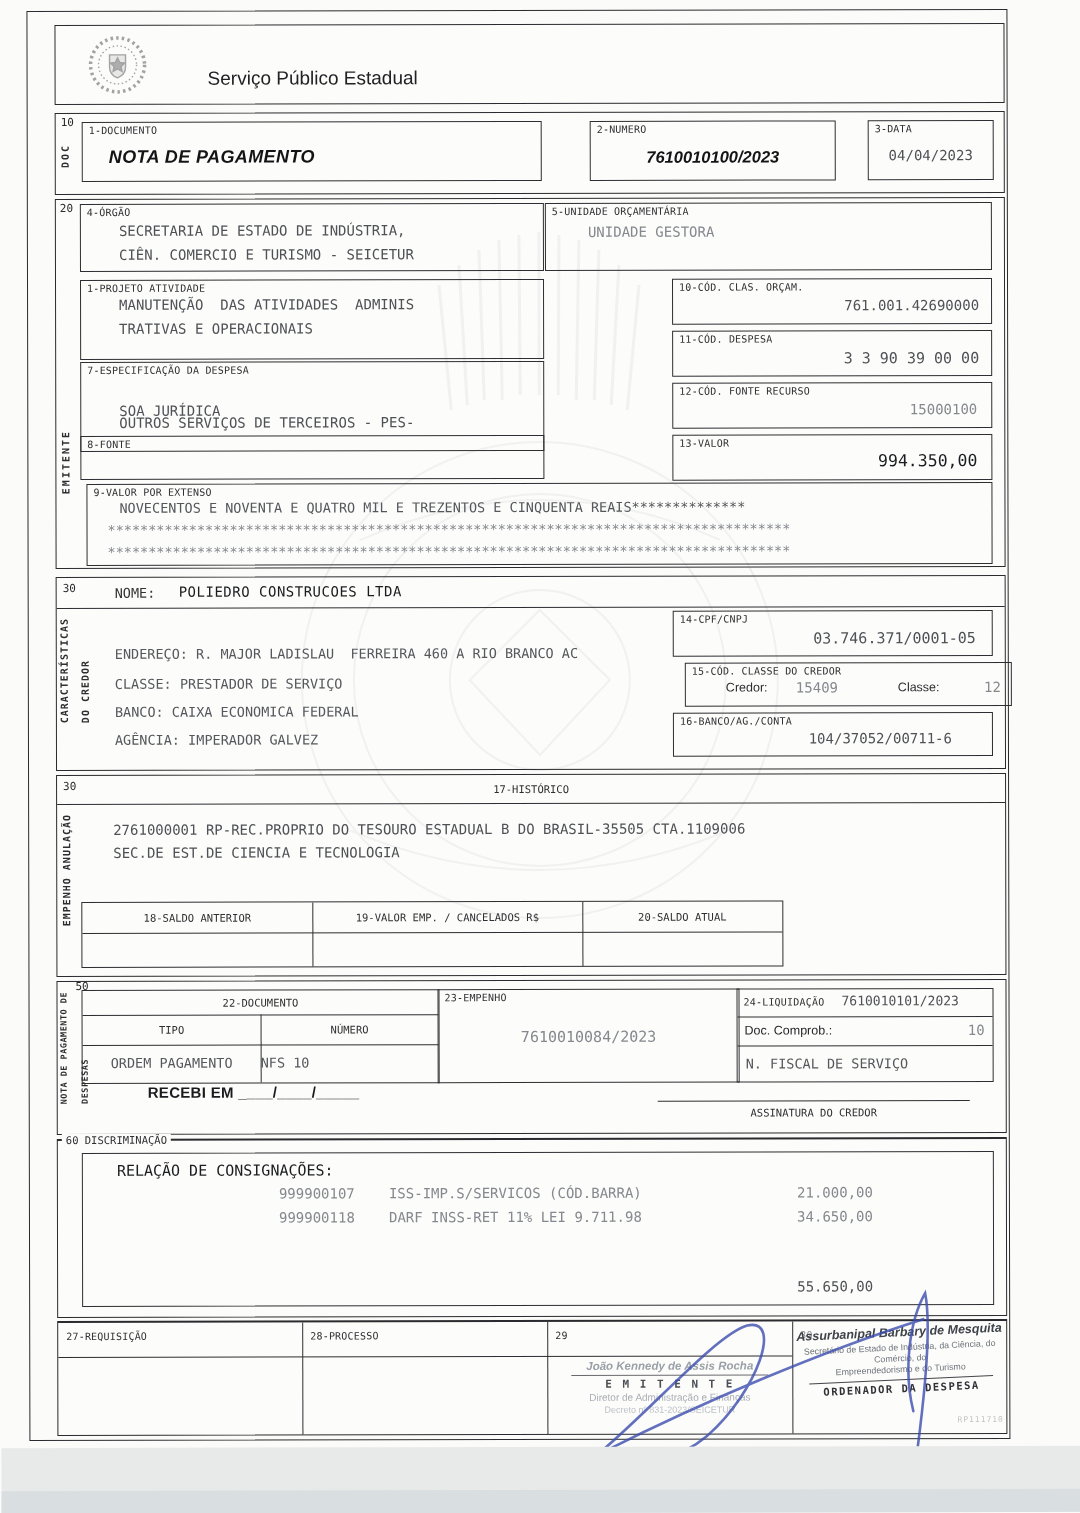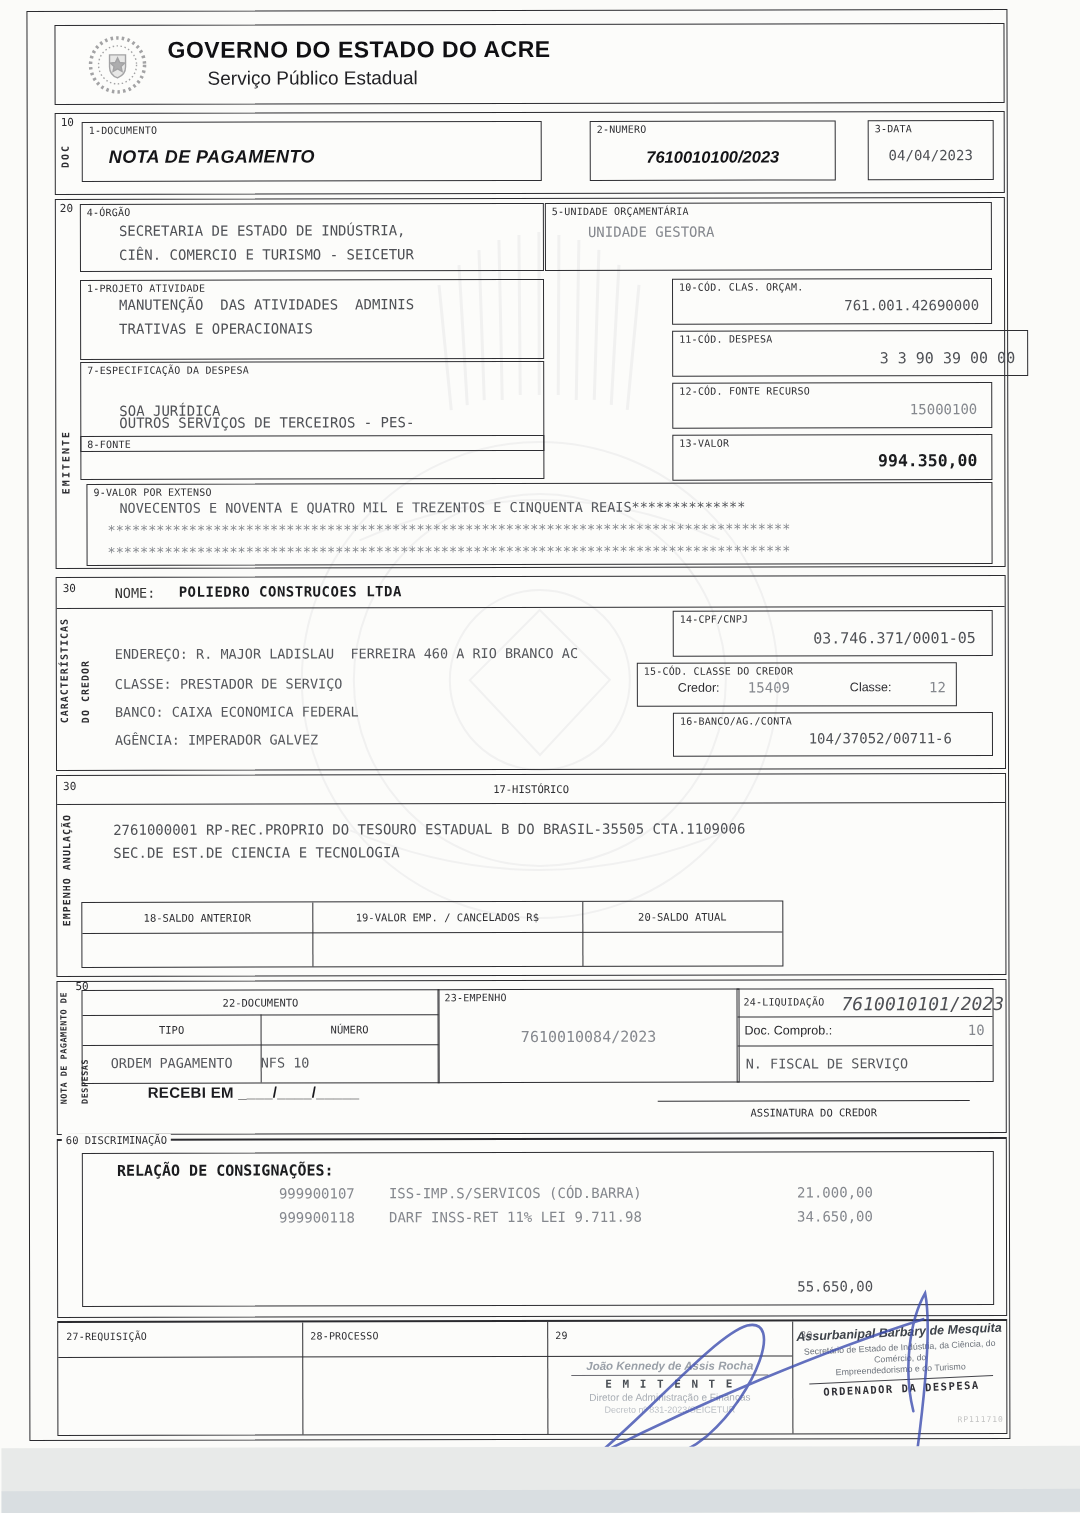--- a/index.html
+++ b/index.html
@@ -10,21 +10,21 @@
   .sec{position:absolute;border:1.6px solid #2b2b2f;background:rgba(255,255,255,0.25);}
   .box{position:absolute;border:1.4px solid #2e2e32;}
   .flabel{position:absolute;top:2px;left:6px;font:10px "DejaVu Sans Mono",monospace;
           color:#303034;letter-spacing:.2px;white-space:nowrap;}
   .secnum{position:absolute;font:11px "DejaVu Sans Mono",monospace;color:#2b2b2f;}
   .vlabel{position:absolute;writing-mode:vertical-rl;transform:rotate(180deg);
           font:bold 10px "DejaVu Sans Mono",monospace;color:#2e2e32;letter-spacing:2px;line-height:11px;}
   .tw{font-family:"DejaVu Sans Mono",monospace;color:#4f5156;font-size:14px;white-space:pre;}
   .tw13{font-family:"DejaVu Sans Mono",monospace;color:#55575c;font-size:13.5px;white-space:pre;}
   .faint{color:#85888e;}
-  .dark{color:#1b1c1f;font-weight:bold;}
+  .dark{color:#1b1c1f;font-weight:normal;}
   .sans{font-family:"Liberation Sans",sans-serif;}
   .abs{position:absolute;}
   .hdr-title{font:bold 23px "Liberation Sans",sans-serif;color:#101013;letter-spacing:.5px;}
   .hdr-sub{font:19px "Liberation Sans",sans-serif;color:#222226;}
   .bolditalic{font-style:italic;font-weight:bold;font-family:"Liberation Sans",sans-serif;color:#141417;}
   .stamp{color:#8d939b;font-family:"Liberation Sans",sans-serif;text-align:center;}
   .hline{position:absolute;border-top:1.4px solid #2e2e32;}
   .vline{position:absolute;border-left:1.4px solid #2e2e32;}
 </style>
 </head>
@@ -61,21 +61,20 @@
 
   <div class="sec" style="left:56px;top:24px;width:948px;height:78px;">
     <svg class="abs" style="left:30px;top:7px;opacity:.8;" width="64" height="64" viewBox="0 0 64 64">
       <g stroke="#8e8e90" fill="none" stroke-width="1.4">
         <circle cx="32" cy="32" r="27" stroke-dasharray="2.5 3.2" stroke-width="3.5"></circle>
         <circle cx="32" cy="32" r="19" stroke-dasharray="1.5 2.5"></circle>
         <path d="M24 22 h16 v12 q0 8 -8 11 q-8 -3 -8 -11 Z" fill="#c8c8c8" fill-opacity=".5"></path>
         <path d="M32 25 l2.2 4.6 5 .6 -3.7 3.4 1 4.9 -4.5 -2.5 -4.5 2.5 1 -4.9 -3.7 -3.4 5 -.6 Z" fill="#9a9a9c"></path>
       </g>
     </svg>
-    <div class="abs hdr-title" style="left:112px;top:11px;">GOVERNO DO ESTADO DO ACRE</div>
     <div class="abs hdr-sub" style="left:152px;top:42px;">Serviço Público Estadual</div>
   </div>
 
   <div class="sec" style="left:56px;top:112px;width:948px;height:80px;">
     <span class="secnum" style="left:5px;top:2px;">10</span>
     <span class="vlabel" style="left:4px;top:30px;">DOC</span>
     <div class="box" style="left:26px;top:8px;width:458px;height:58px;">
       <span class="flabel">1-DOCUMENTO</span>
       <div class="abs bolditalic" style="left:26px;top:24px;font-size:18px;letter-spacing:.4px;">NOTA DE PAGAMENTO</div>
     </div>
@@ -105,21 +104,21 @@
 
     <div class="box" style="left:24px;top:80px;width:462px;height:78px;">
       <span class="flabel">1-PROJETO ATIVIDADE</span>
       <div class="abs tw" style="left:38px;top:16px;">MANUTENÇÃO  DAS ATIVIDADES  ADMINIS</div>
       <div class="abs tw" style="left:38px;top:40px;">TRATIVAS E OPERACIONAIS</div>
     </div>
     <div class="box" style="left:616px;top:80px;width:318px;height:44px;">
       <span class="flabel">10-CÓD. CLAS. ORÇAM.</span>
       <div class="abs tw" style="right:12px;top:18px;">761.001.42690000</div>
     </div>
-    <div class="box" style="left:616px;top:132px;width:318px;height:44px;padding-left:36px;">
+    <div class="box" style="left:616px;top:132px;width:318px;height:44px;">
       <span class="flabel">11-CÓD. DESPESA</span>
       <div class="abs tw" style="right:12px;top:18px;font-size:15px;">3 3 90 39 00 00</div>
     </div>
 
     <div class="box" style="left:24px;top:162px;width:462px;height:88px;">
       <span class="flabel">7-ESPECIFICAÇÃO DA DESPESA</span>
       <div class="abs tw" style="left:38px;top:16px;margin-top:36px;">OUTROS SERVIÇOS DE TERCEIROS - PES-</div>
       <div class="abs tw" style="left:38px;top:40px;">SOA JURÍDICA</div>
     </div>
     <div class="box" style="left:616px;top:184px;width:318px;height:44px;">
@@ -156,21 +155,21 @@
     <div class="box" style="left:616px;top:34px;width:318px;height:44px;text-decoration:underline;">
       <span class="flabel">14-CPF/CNPJ</span>
       <div class="abs tw" style="right:16px;top:18px;font-size:15px;">03.746.371/0001-05</div>
     </div>
 
     <div class="abs tw13" style="left:58px;top:68px;">ENDEREÇO: R. MAJOR LADISLAU  FERREIRA 460 A RIO BRANCO AC</div>
     <div class="abs tw13" style="left:58px;top:98px;">CLASSE: PRESTADOR DE SERVIÇO</div>
     <div class="abs tw13" style="left:58px;top:126px;">BANCO: CAIXA ECONOMICA FEDERAL</div>
     <div class="abs tw13" style="left:58px;top:154px;">AGÊNCIA: IMPERADOR GALVEZ</div>
 
-    <div class="box" style="left:580px;top:86px;width:318px;height:42px;">
+    <div class="box" style="left:628px;top:86px;width:318px;height:42px;padding-left:7px;">
       <span class="flabel">15-CÓD. CLASSE DO CREDOR</span>
       <span class="abs sans" style="left:40px;top:17px;font-size:12.5px;color:#2c2c30;">Credor:</span>
       <span class="abs tw faint" style="left:110px;top:16px;">15409</span>
       <span class="abs sans" style="left:212px;top:17px;font-size:12.5px;color:#2c2c30;">Classe:</span>
       <span class="abs tw faint" style="right:10px;top:16px;">12</span>
     </div>
     <div class="box" style="left:616px;top:136px;width:318px;height:42px;">
       <span class="flabel">16-BANCO/AG./CONTA</span>
       <div class="abs tw" style="right:40px;top:17px;">104/37052/00711-6</div>
     </div>
@@ -212,21 +211,21 @@
       <div class="abs tw13" style="left:178px;top:64px;width:178px;">NFS 10</div>
     </div>
 
     <div class="box" style="left:380px;top:8px;width:300px;height:92px;">
       <span class="flabel">23-EMPENHO</span>
       <div class="abs tw faint" style="left:0;top:38px;width:100%;text-align:center;font-size:15px;">7610010084/2023</div>
     </div>
 
     <div class="box" style="left:679px;top:8px;width:255px;height:92px;">
       <span class="flabel" style="top:7px;">24-LIQUIDAÇÃO</span>
-      <div class="abs tw" style="left:104px;top:4px;font-size:18px;font-style:italic;">7610010101/2023</div>
+      <div class="abs tw" style="left:104px;top:4px;font-size:13px;">7610010101/2023</div>
       <div class="hline" style="left:0;right:0;top:27px;"></div>
       <span class="abs sans" style="left:7px;top:34px;font-size:12.5px;color:#26262a;">Doc. Comprob.:</span>
       <span class="abs tw faint" style="right:8px;top:33px;">10</span>
       <div class="hline" style="left:0;right:0;top:56px;"></div>
       <div class="abs tw13" style="left:8px;top:66px;">N. FISCAL DE SERVIÇO</div>
     </div>
 
     <div class="abs sans" style="left:90px;top:102px;font-size:15px;font-weight:bold;color:#1a1a1e;letter-spacing:.3px;">RECEBI EM ____/____/_____</div>
     <div class="hline" style="left:600px;top:120px;width:312px;border-top-width:1.6px;"></div>
     <div class="abs" style="left:600px;top:126px;width:312px;text-align:center;font:10.5px 'DejaVu Sans Mono',monospace;color:#2f2f33;">ASSINATURA DO CREDOR</div>

